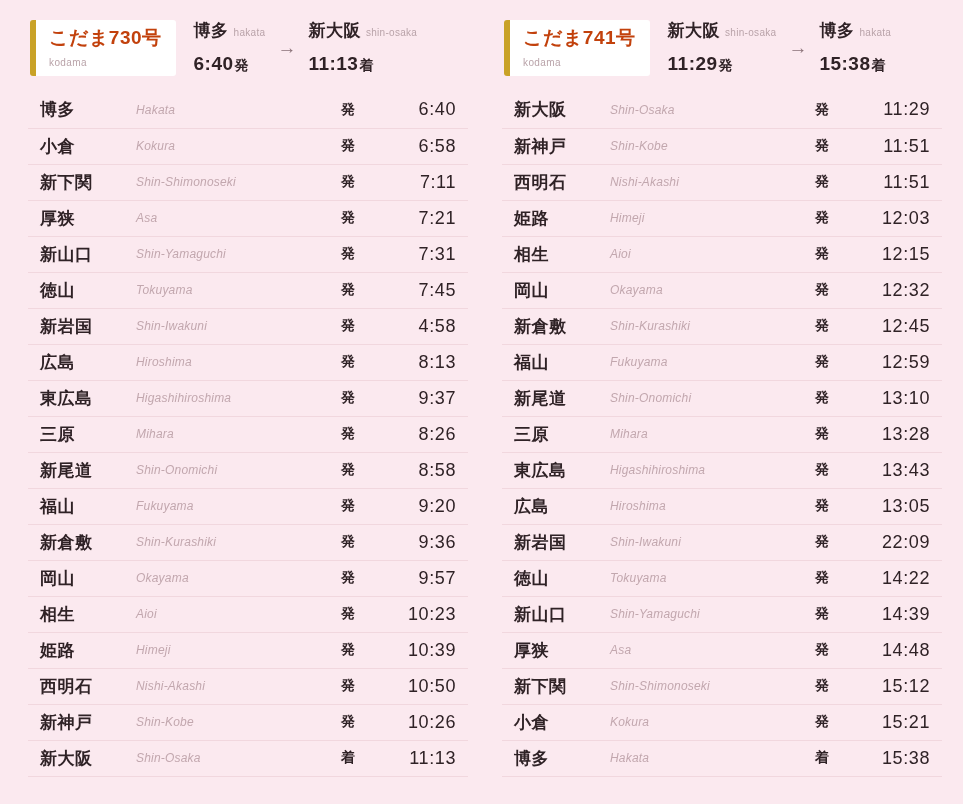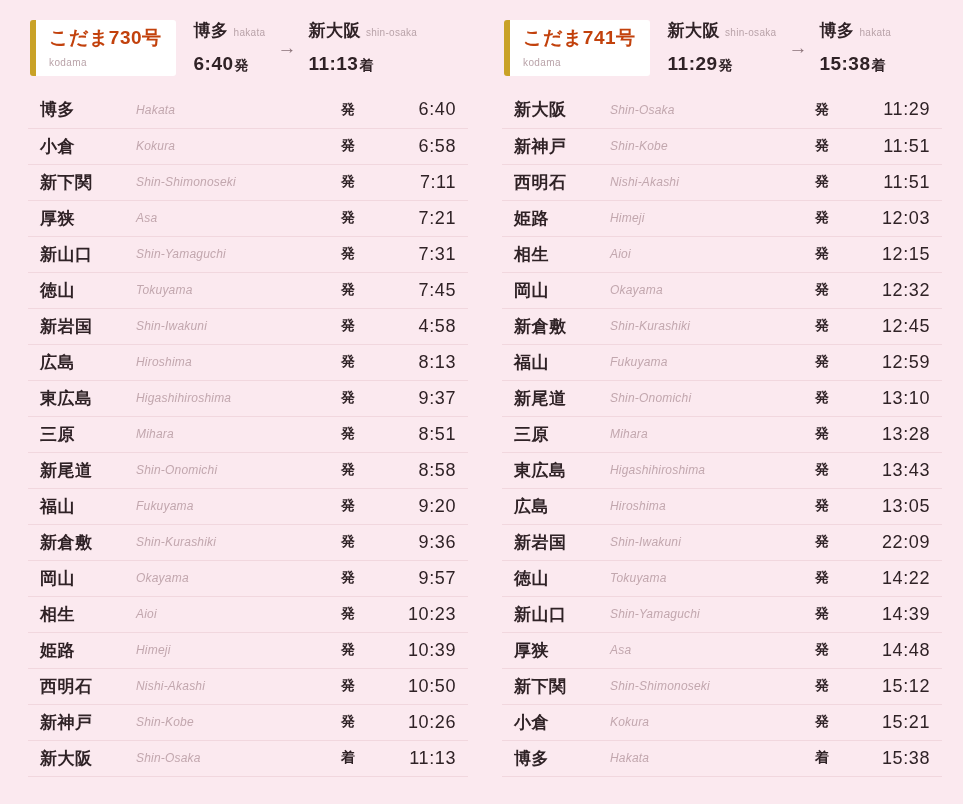--- a/index.html
+++ b/index.html
@@ -231,21 +231,21 @@
           <tr>
             <td class="c-jp">東広島</td>
             <td class="c-en">Higashihiroshima</td>
             <td class="c-mark">発</td>
             <td class="c-time">9:37</td>
           </tr>
           <tr>
             <td class="c-jp">三原</td>
             <td class="c-en">Mihara</td>
             <td class="c-mark">発</td>
-            <td class="c-time">8:51</td>
+            <td class="c-time">8:26</td>
           </tr>
           <tr>
             <td class="c-jp">新尾道</td>
             <td class="c-en">Shin-Onomichi</td>
             <td class="c-mark">発</td>
             <td class="c-time">8:58</td>
           </tr>
           <tr>
             <td class="c-jp">福山</td>
             <td class="c-en">Fukuyama</td>

